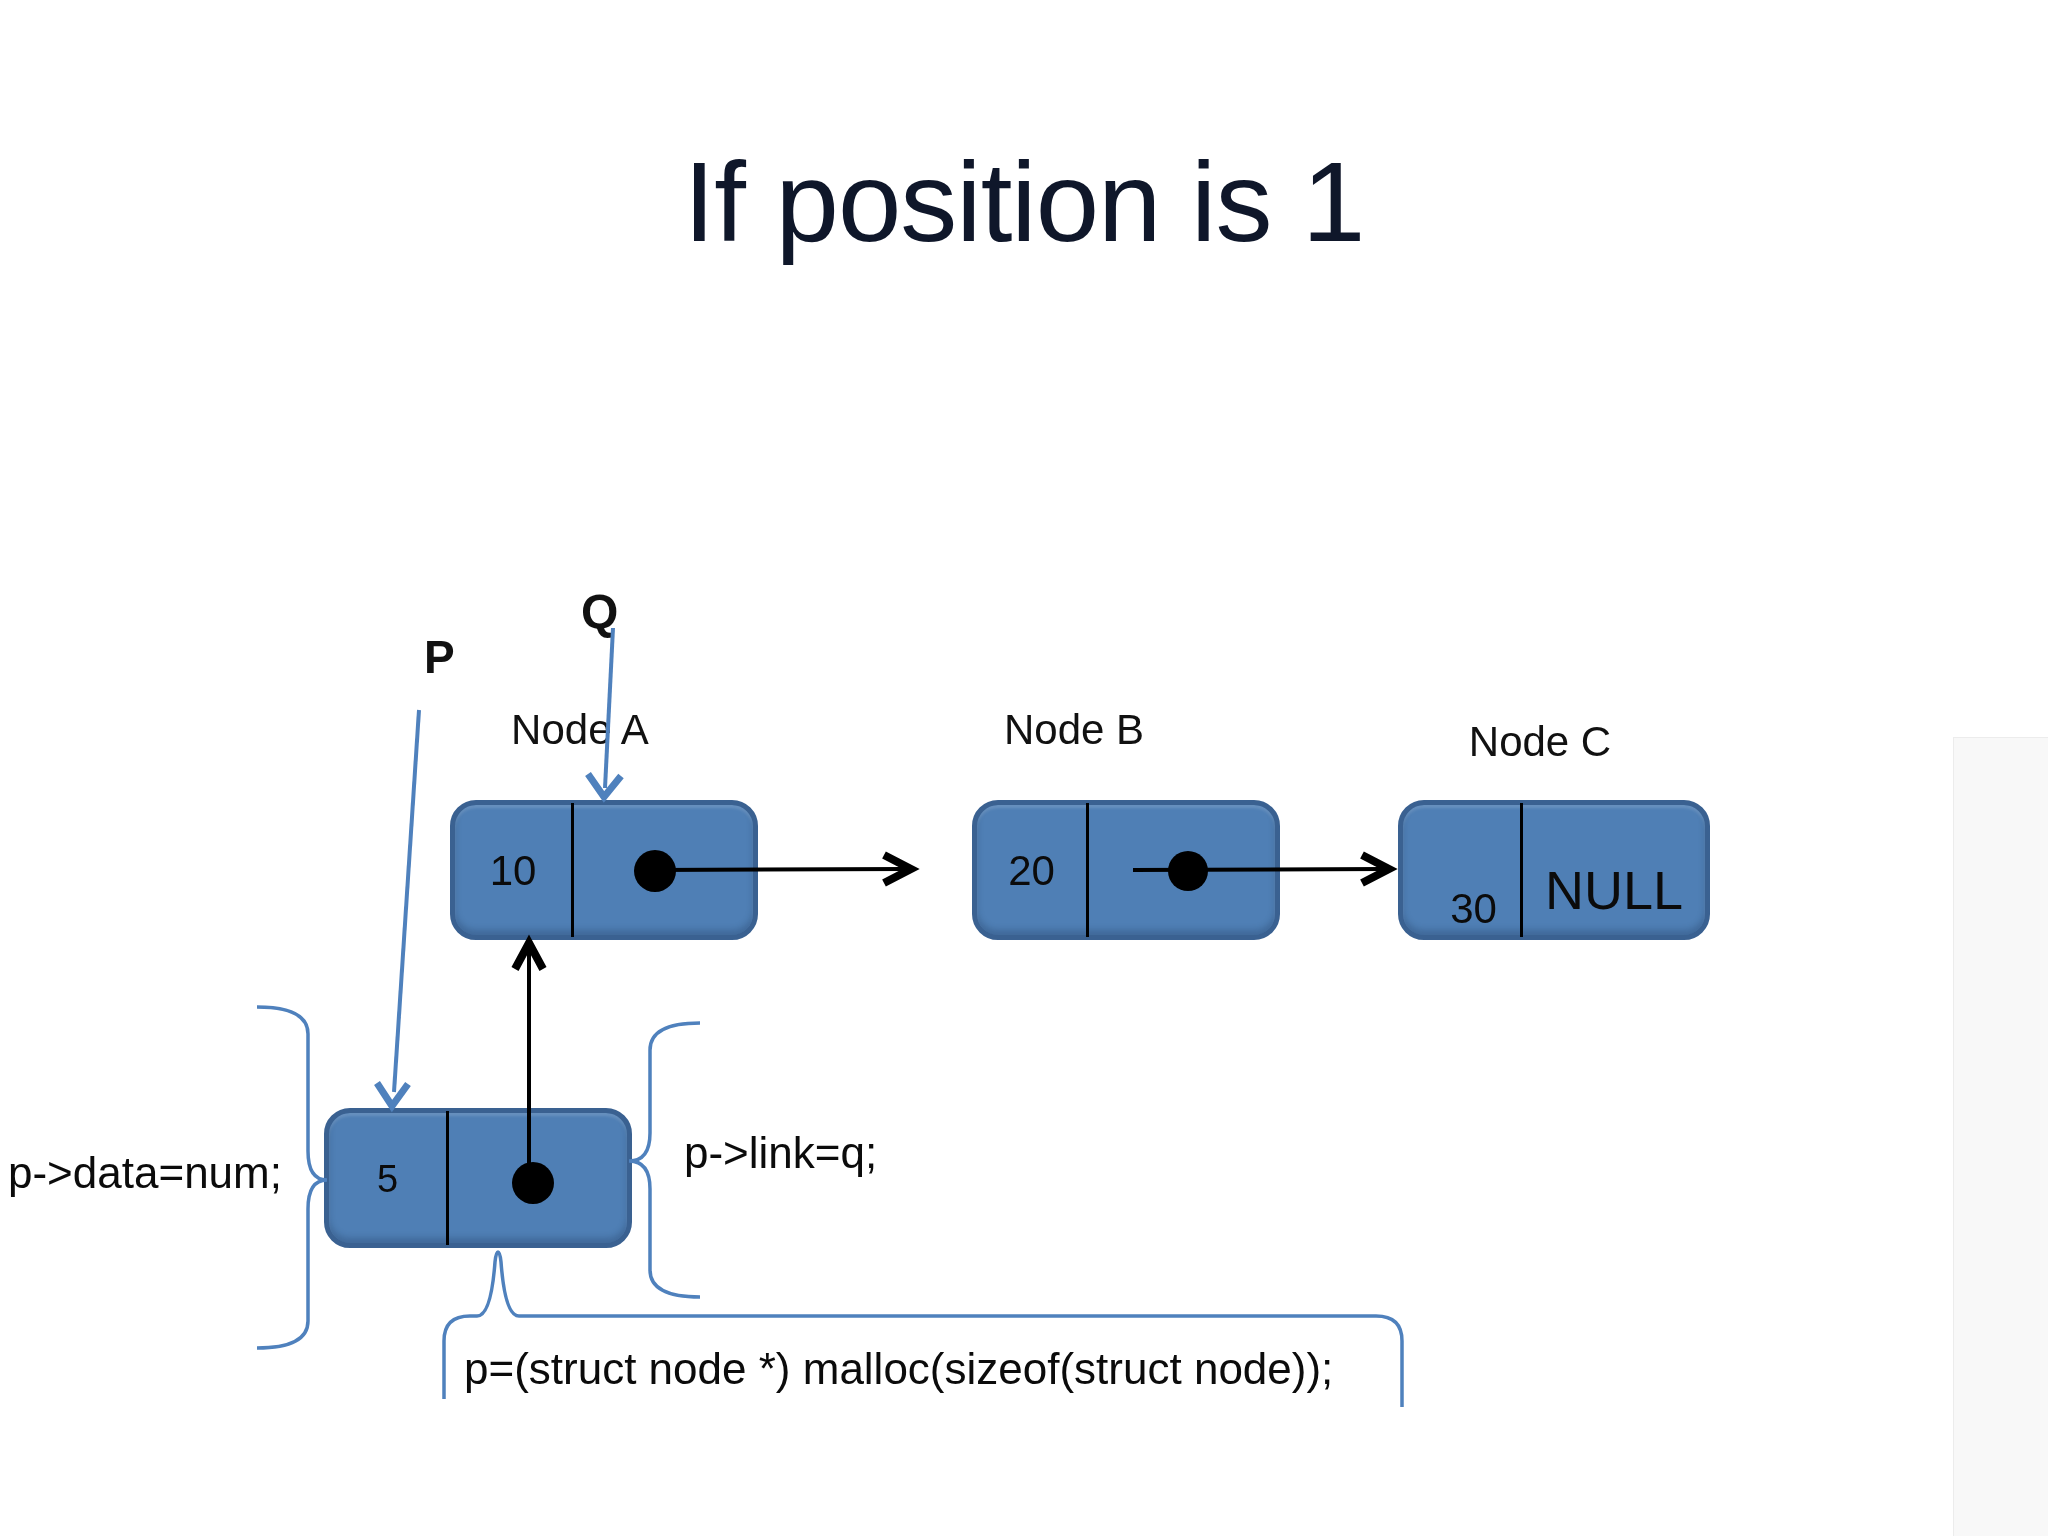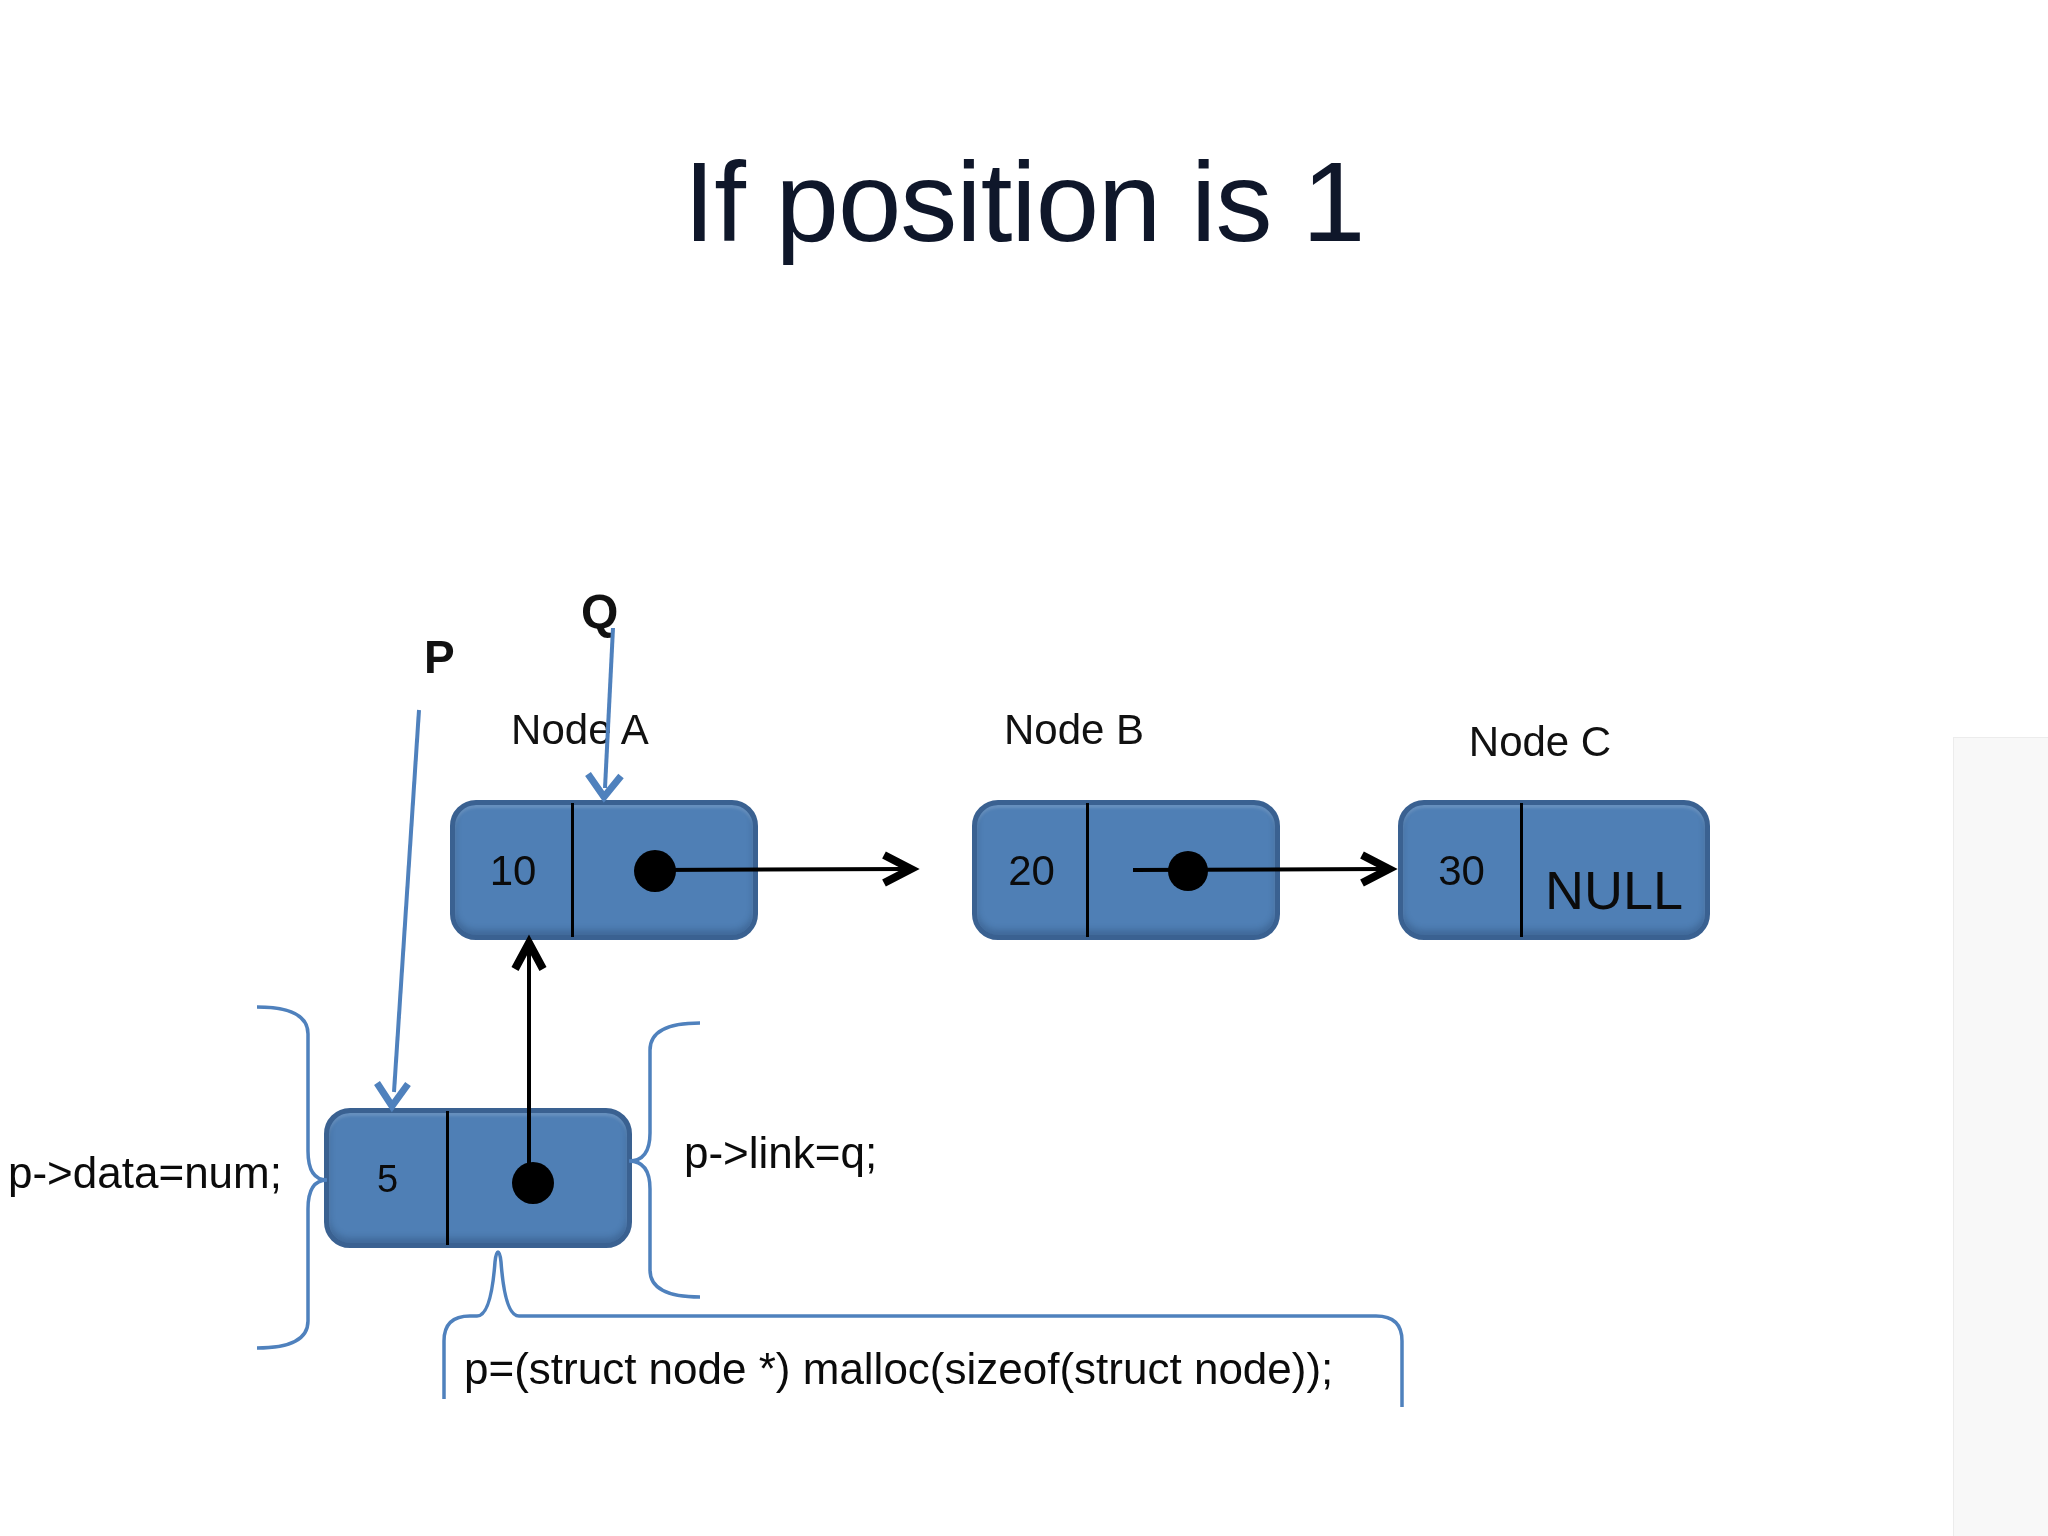--- a/index.html
+++ b/index.html
@@ -74,21 +74,21 @@
   </div>
 
   <div class="node" style="left:972px;top:800px;padding-left:16px;">
     <div class="divider" style="left:109px;"></div>
     <div class="value" style="left:0;width:109px;">20</div>
     <div class="dot" style="left:191px;top:46px;width:40px;height:40px;"></div>
   </div>
 
   <div class="node" style="left:1398px;top:800px;width:312px;">
     <div class="divider" style="left:117px;"></div>
-    <div class="value" style="left:0;width:117px;">30</div>
+    <div class="value" style="left:12px;width:117px;margin-top:38px;">30</div>
     <div class="null" style="left:120px;width:182px;">NULL</div>
   </div>
 
   <div class="node" style="left:324px;top:1108px;">
     <div class="divider" style="left:117px;"></div>
     <div class="value" style="left:0;width:117px;font-size:38px;">5</div>
     <div class="dot" style="left:183px;top:49px;"></div>
   </div>
 
   <div class="code" style="left:8px;top:1148px;">p-&gt;data=num;</div>

